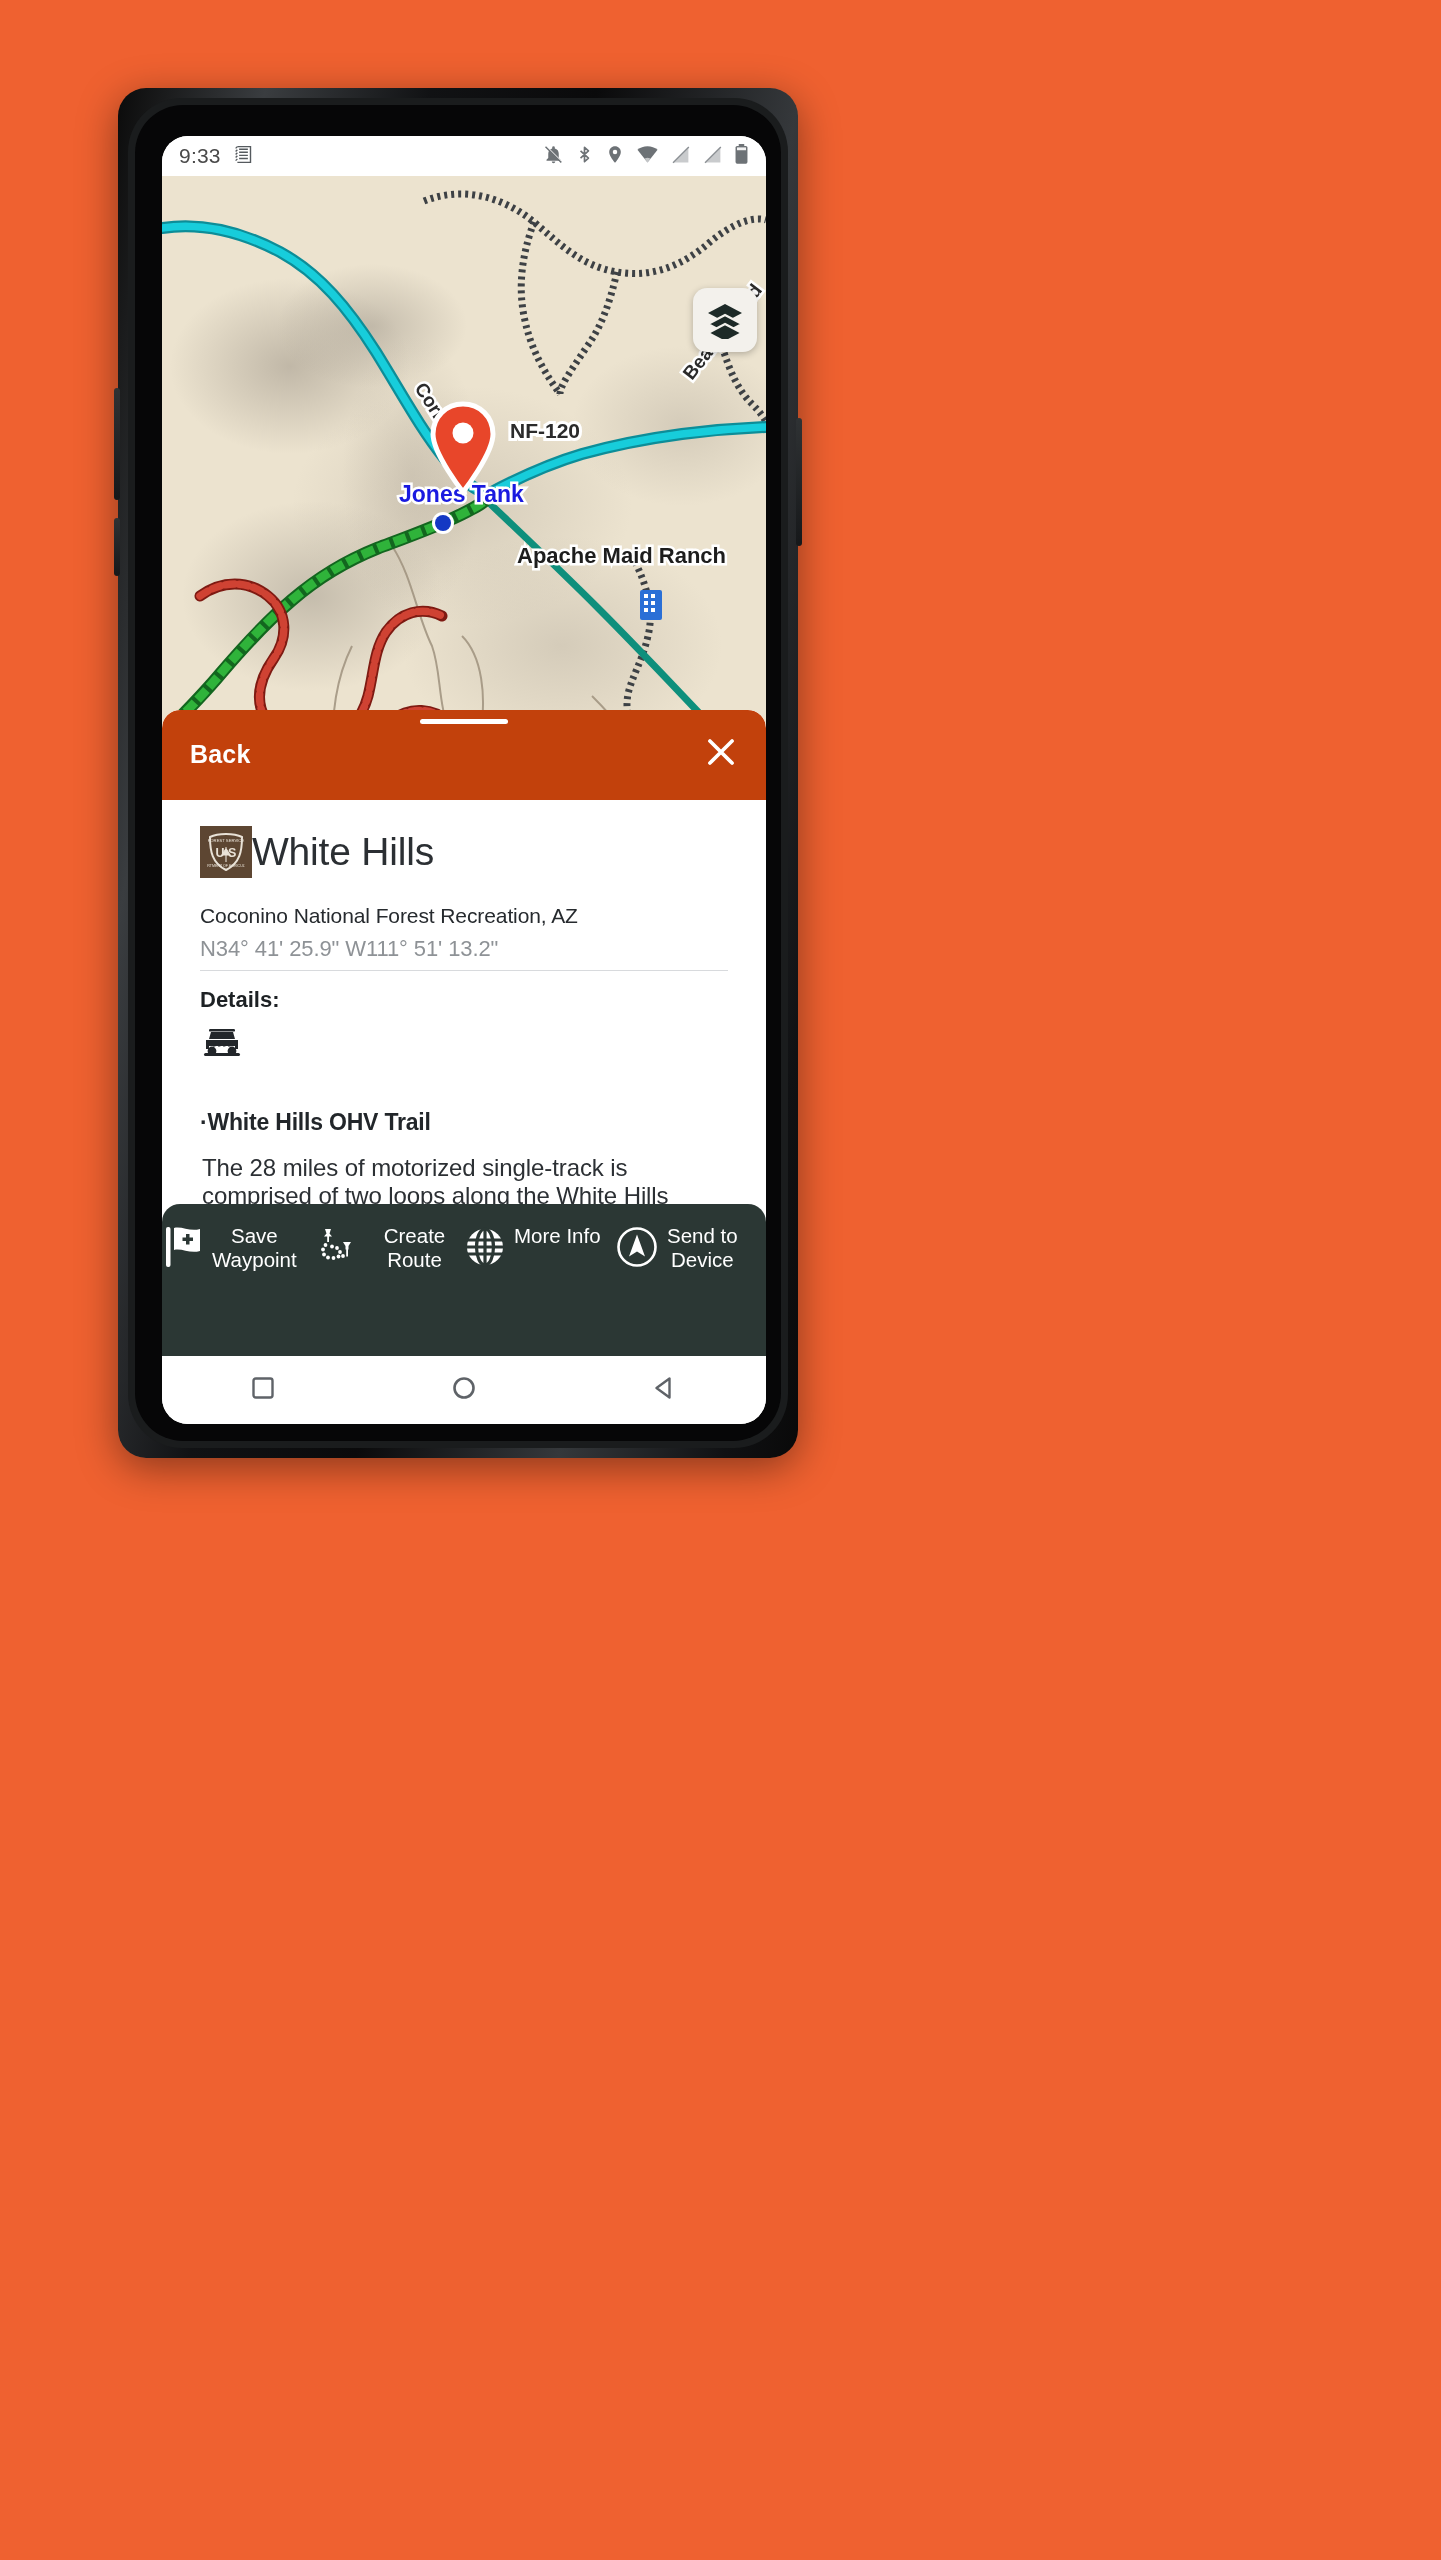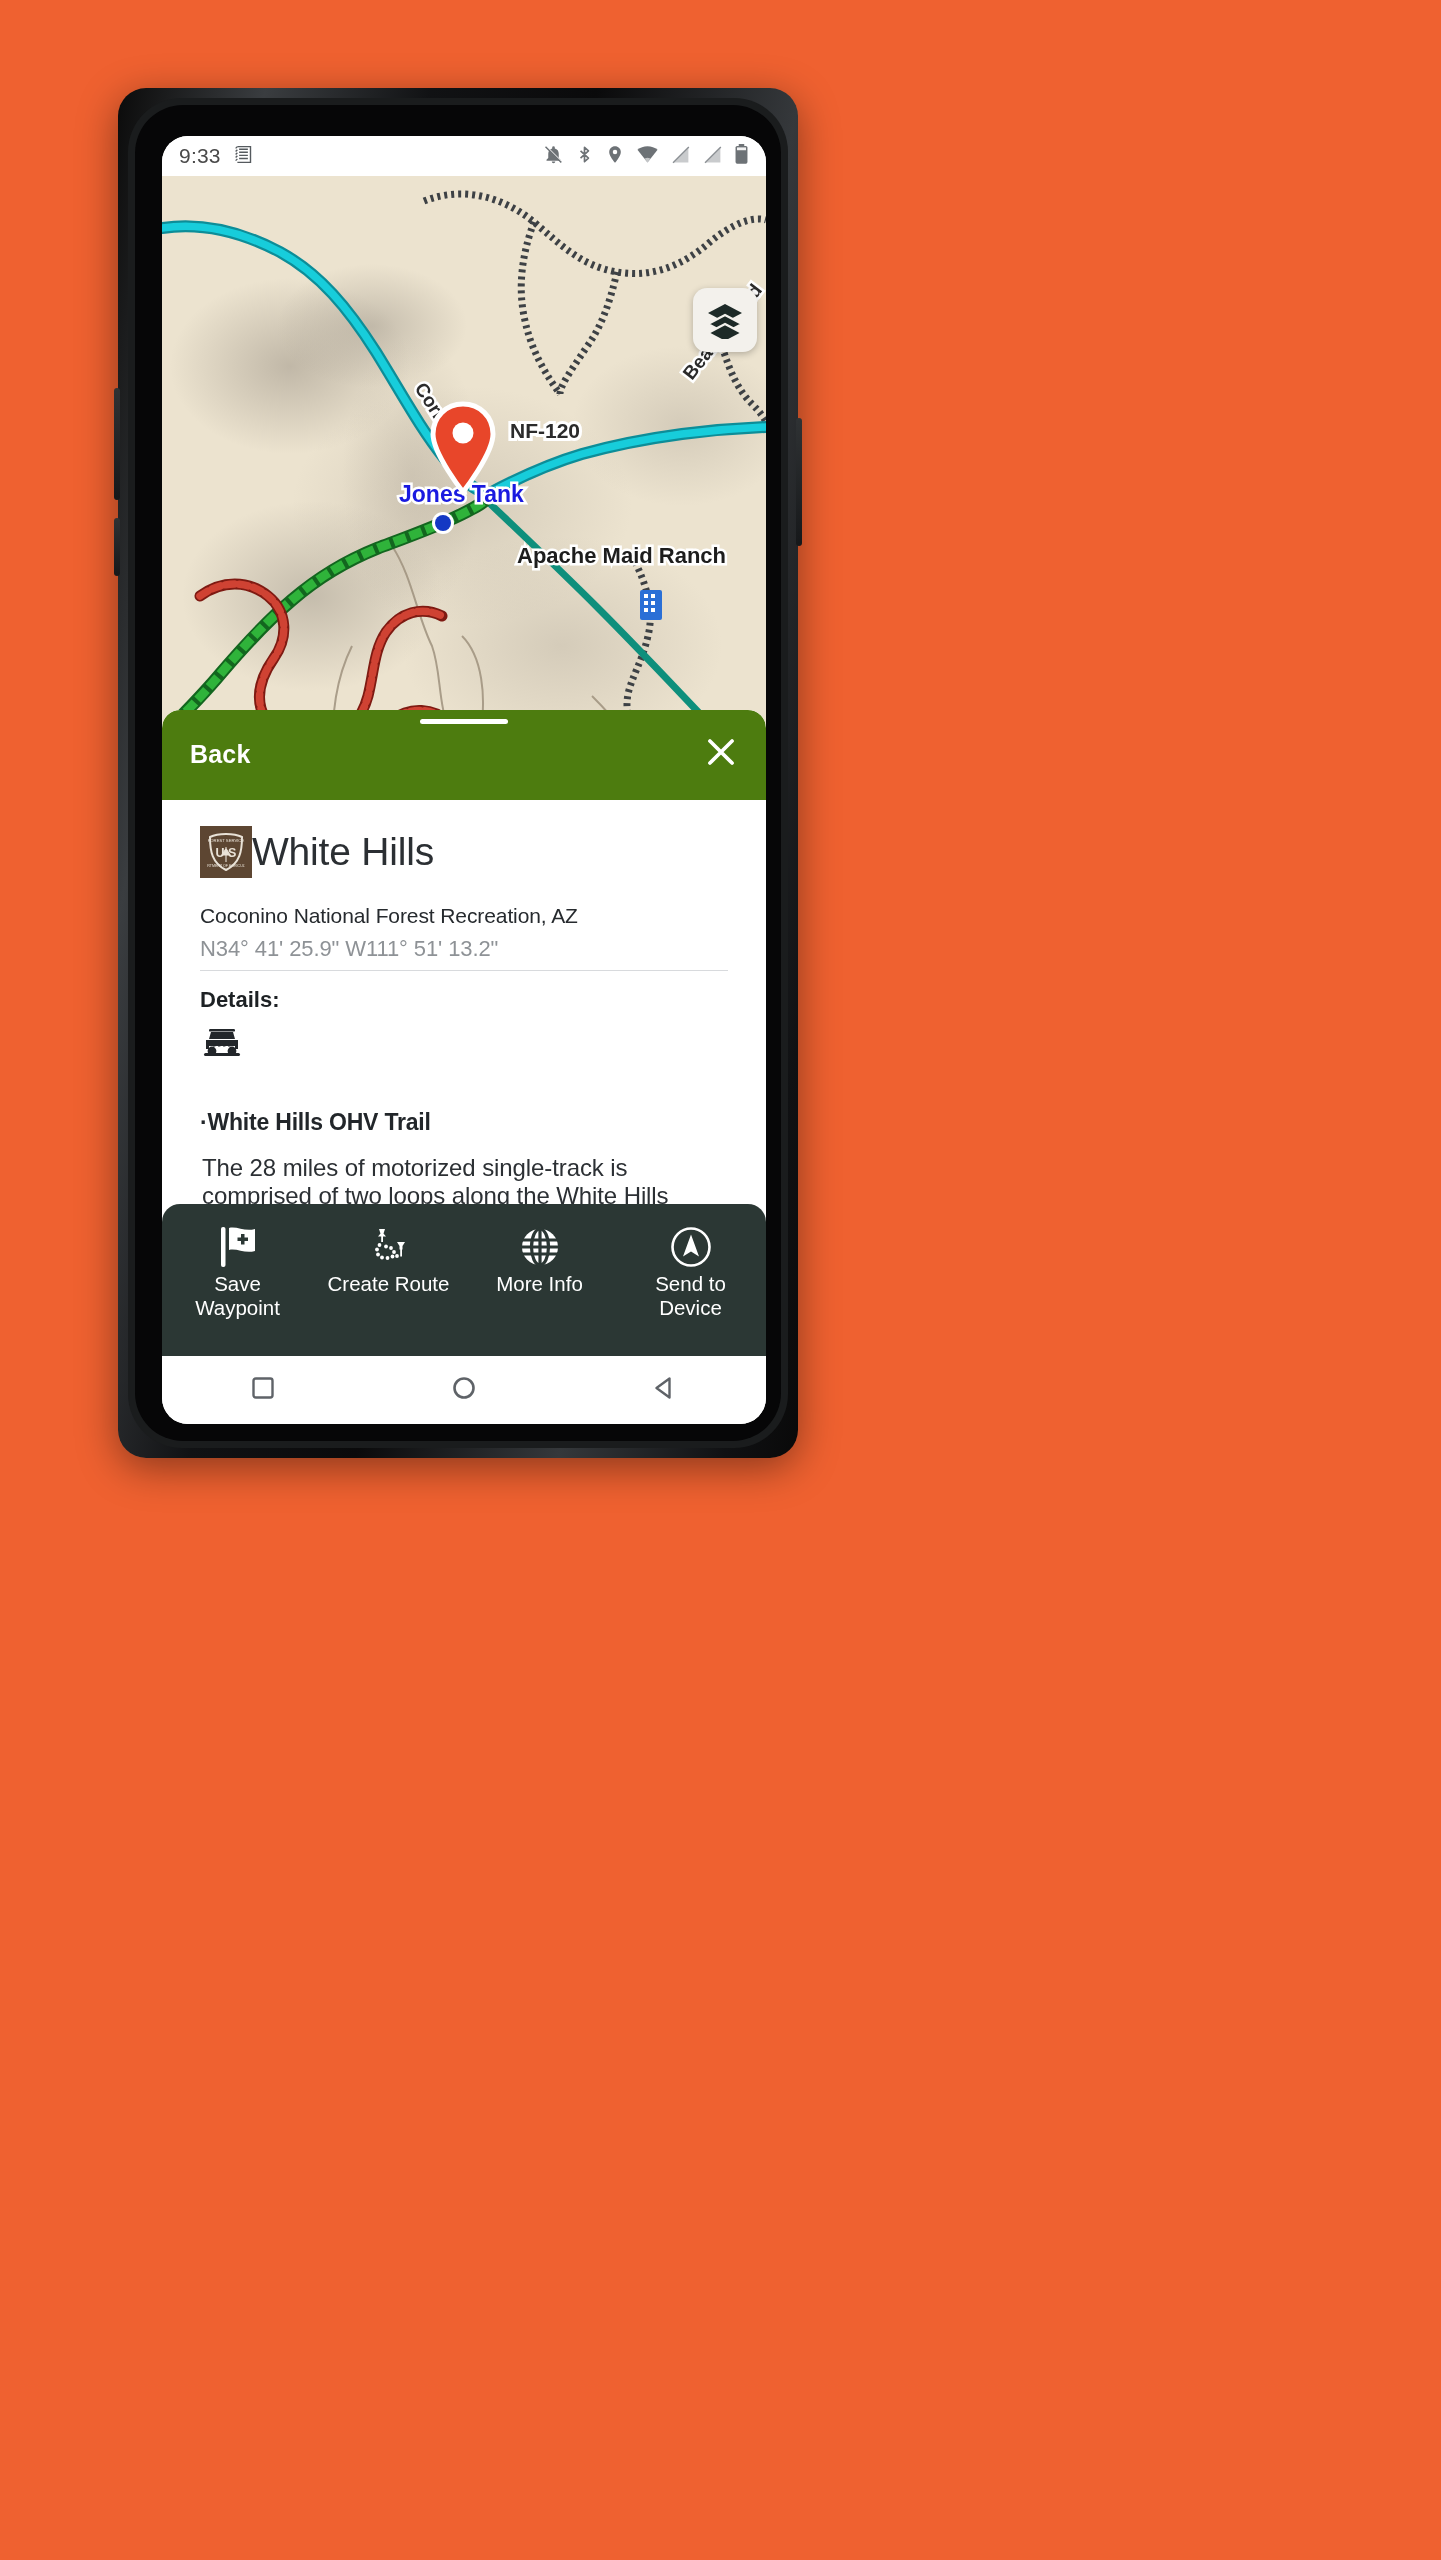--- a/index.html
+++ b/index.html
@@ -130,21 +130,21 @@
     height: 646px;
     background: #ffffff;
     border-top-left-radius: 18px;
     border-top-right-radius: 18px;
     z-index: 20;
     overflow: hidden;
   }
   .sheet-header {
     position: relative;
     height: 90px;
-    background: #4d7c0f;
+    background: #c2410c;
     border-top-left-radius: 18px;
     border-top-right-radius: 18px;
     display: flex;
     align-items: center;
     justify-content: space-between;
     padding: 0 26px 6px 28px;
     box-sizing: border-box;
   }
   .grabber {
     position: absolute;
@@ -248,24 +248,24 @@
     background: #2b3734;
     border-top-left-radius: 18px;
     border-top-right-radius: 18px;
     display: flex;
     align-items: flex-start;
     z-index: 25;
   }
   .action-item {
     flex: 1;
     display: flex;
-    flex-direction: column;
-    align-items: center;
+    flex-direction: row;
+    align-items: flex-start;
     padding-top: 20px;
-    gap: 2px;
+    gap: 8px;
   }
   .action-label {
     color: #ffffff;
     font-size: 20.5px;
     line-height: 1.16;
     text-align: center;
     max-width: 128px;
   }
   .action-ico { height: 46px; display:flex; align-items:center; justify-content:center; }
 

